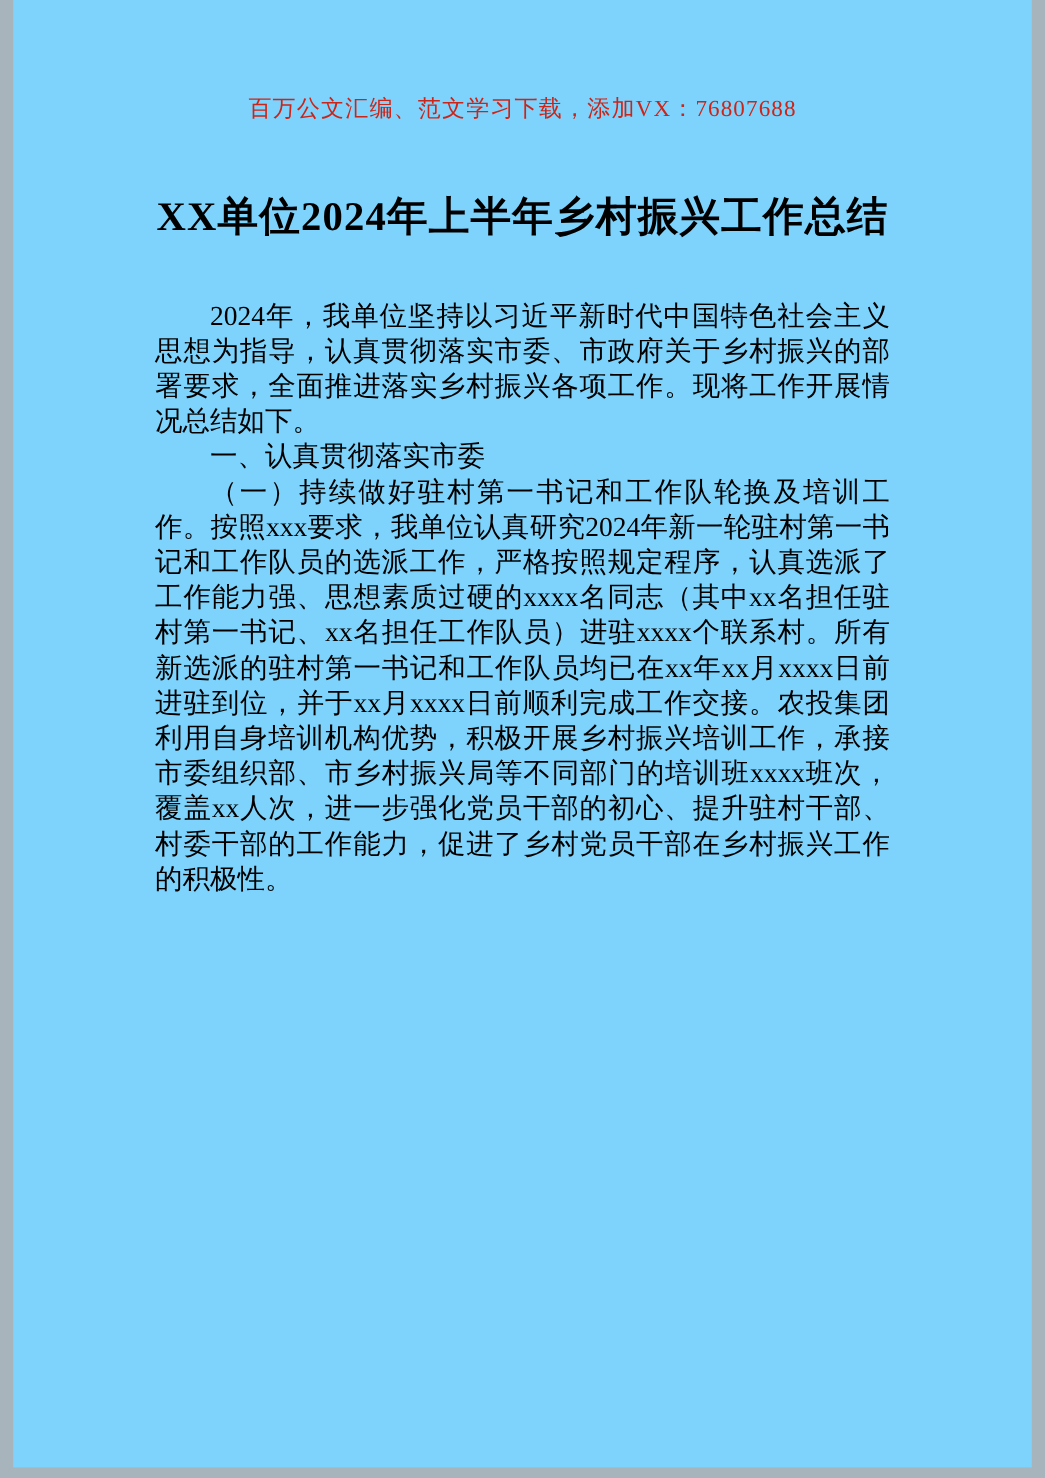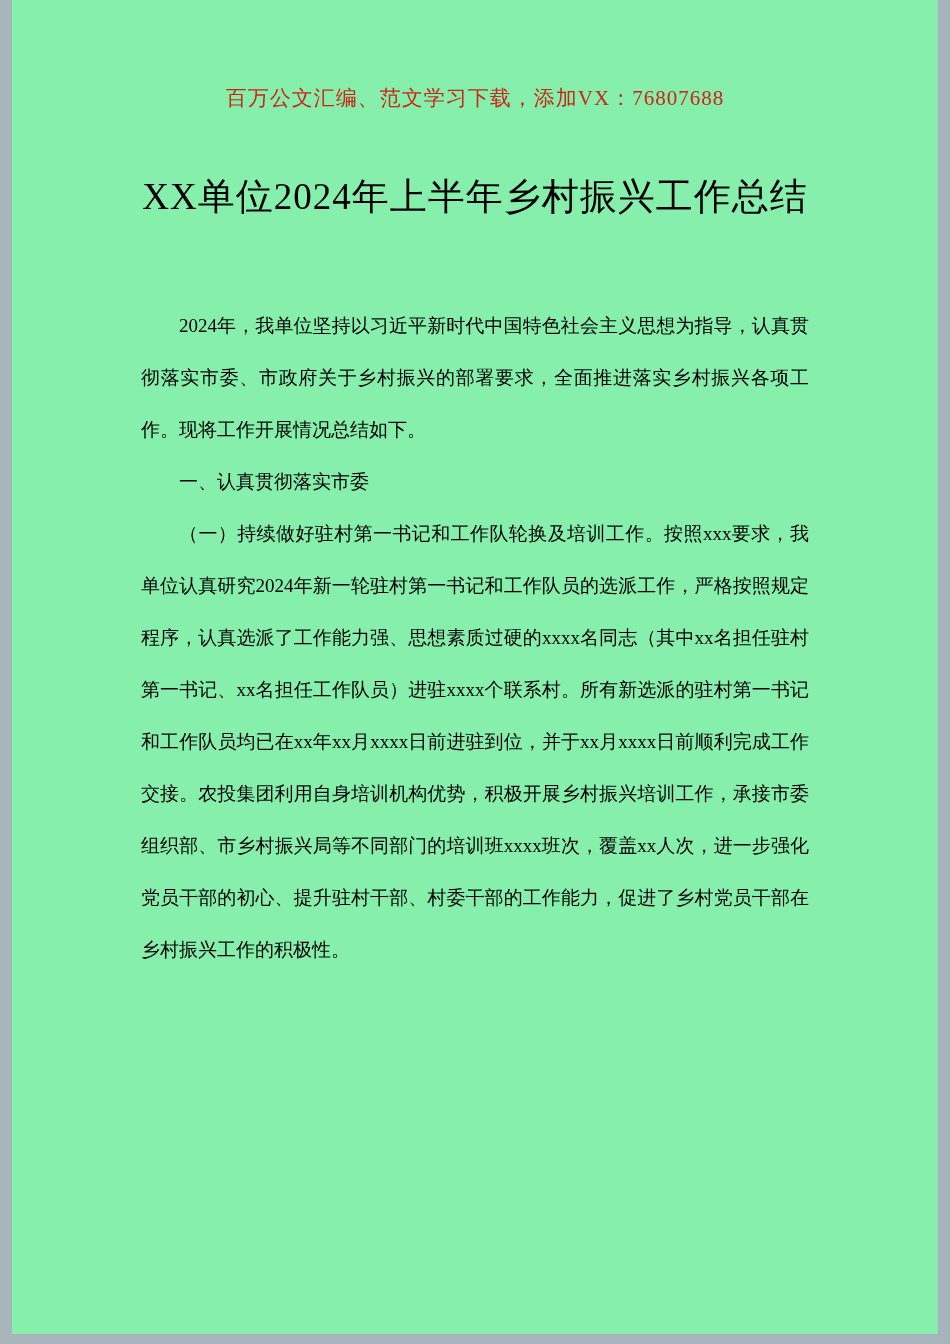--- a/index.html
+++ b/index.html
@@ -11,43 +11,43 @@
     background: #a8b4bc;
     font-family: "Liberation Serif", "DejaVu Serif", serif;
     overflow: hidden;
   }
   .page {
     position: absolute;
     left: 12px;
     top: 0;
     width: 926px;
     height: 1334px;
-    background: #86efac;
+    background: #7dd3fc;
   }
   .notice {
     padding-top: 84px;
     text-align: center;
     font-size: 21px;
     letter-spacing: 1px;
     color: #cd2418;
   }
   .doc-title {
     margin: 60px 0 0 0;
     text-align: center;
     font-size: 37px;
-    font-weight: normal;
+    font-weight: bold;
     letter-spacing: 1px;
     color: #000000;
     font-family: "Liberation Serif", "DejaVu Serif", serif;
   }
   .doc-body {
-    margin: 78px auto 0 auto;
+    margin: 50px auto 0 auto;
     width: 668px;
-    font-size: 19px;
-    line-height: 52px;
+    font-size: 25px;
+    line-height: 32px;
     color: #000000;
     text-align: justify;
     text-justify: inter-ideograph;
   }
   .doc-body p {
     margin: 0;
     text-indent: 2em;
     word-break: break-all;
   }
 </style>

